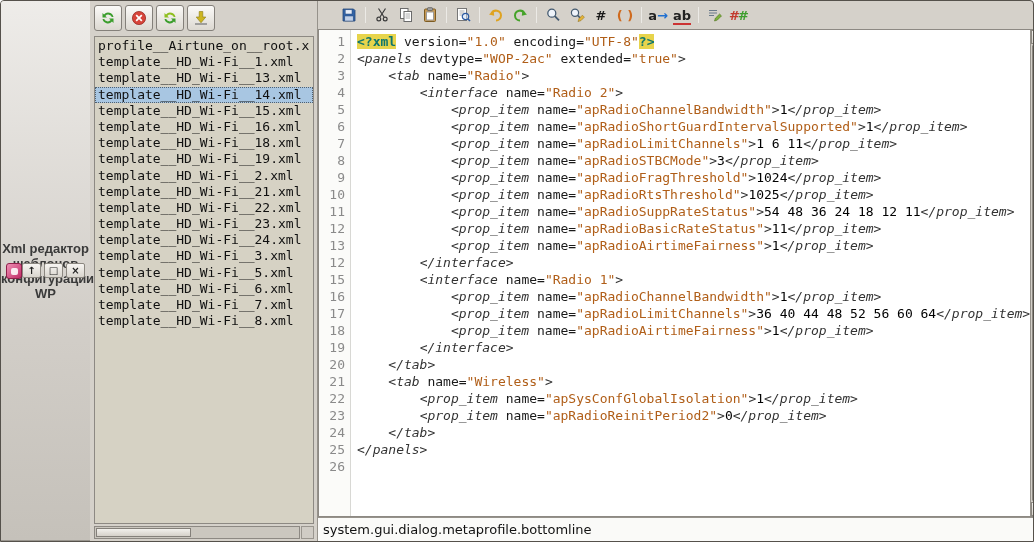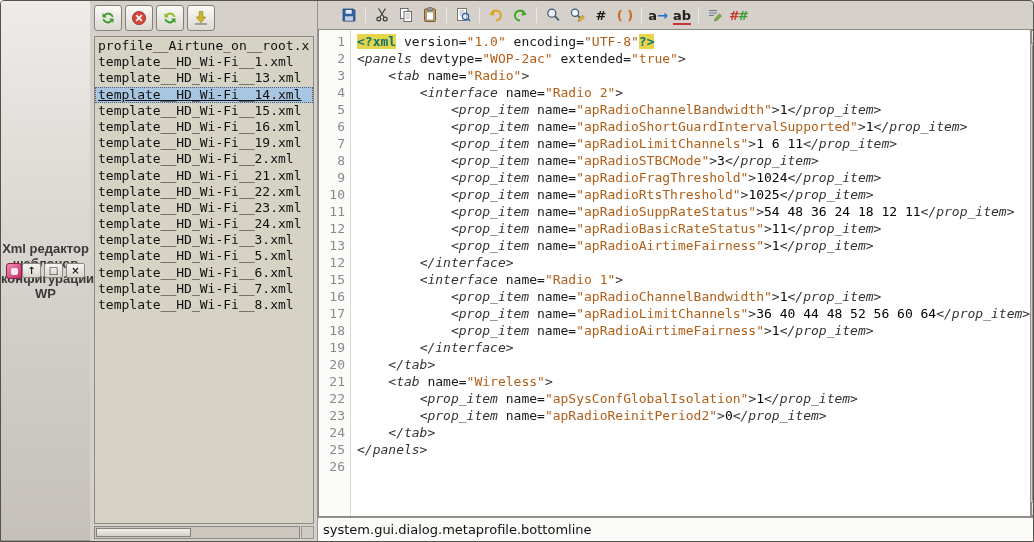--- a/index.html
+++ b/index.html
@@ -24,21 +24,21 @@
   .main{ flex:1; display:flex; min-height:0; }
 
   
   .left{ flex:0 0 227px; display:flex; flex-direction:column; padding:4px 3px 2px 4px; min-width:0; }
   .left-toolbar{ flex:0 0 28px; display:flex; gap:3px; margin-bottom:3px; }
   .tbtn{ width:28px; height:26px; display:flex; align-items:center; justify-content:center;
          background:linear-gradient(#fbfaf8,#dcd8d1); border:1px solid #84807a; border-radius:3px; }
   .file-list{ flex:1; background:#d6d2c4; border:1px solid #8d8983; overflow:hidden;
               font:13px/16.2px "DejaVu Sans Mono", monospace; color:#101010; padding-top:1px; }
   .file-row{ height:16.2px; padding:0 3px; white-space:pre; overflow:hidden; }
-  .file-row.selected{ background:var(--selection,#a8c6e2); outline:1px dotted #51606e; outline-offset:-1px;text-decoration:underline; }
+  .file-row.selected{ background:var(--selection,#a8c6e2); outline:1px dotted #51606e; outline-offset:-1px; }
   .hscroll-row{ flex:0 0 13px; margin-top:2px; display:flex; }
   .hscroll{ flex:1; background:#cbc7bf; border:1px solid #8d8983; position:relative; }
   .hthumb{ position:absolute; left:1px; top:1px; bottom:1px; width:95px;
            background:linear-gradient(#f2f0ec,#d5d1c9); border:1px solid #84807a; }
   .corner{ flex:0 0 13px; margin-left:1px; background:#d0ccc5; border:1px solid #9a968f; }
 
   
   .right{ flex:1; display:flex; flex-direction:column; border-left:1px solid #96928b; min-width:0; }
   .editor-toolbar{ flex:0 0 28px; display:flex; align-items:center; padding-left:20px; gap:2px; }
   .ebtn{ width:22px; height:21px; display:flex; align-items:center; justify-content:center;
@@ -131,20 +131,21 @@
             </span>
           </button>
         </div>
       <div class="file-list">
           <div class="file-row">profile__Airtune_on__root.x</div>
           <div class="file-row">template__HD_Wi-Fi__1.xml</div>
           <div class="file-row">template__HD_Wi-Fi__13.xml</div>
           <div class="file-row selected">template__HD_Wi-Fi__14.xml</div>
           <div class="file-row">template__HD_Wi-Fi__15.xml</div>
           <div class="file-row">template__HD_Wi-Fi__16.xml</div>
+          <div class="file-row">template__HD_Wi-Fi__18.xml</div>
           <div class="file-row">template__HD_Wi-Fi__19.xml</div>
           <div class="file-row">template__HD_Wi-Fi__2.xml</div>
           <div class="file-row">template__HD_Wi-Fi__21.xml</div>
           <div class="file-row">template__HD_Wi-Fi__22.xml</div>
           <div class="file-row">template__HD_Wi-Fi__23.xml</div>
           <div class="file-row">template__HD_Wi-Fi__24.xml</div>
           <div class="file-row">template__HD_Wi-Fi__3.xml</div>
           <div class="file-row">template__HD_Wi-Fi__5.xml</div>
           <div class="file-row">template__HD_Wi-Fi__6.xml</div>
           <div class="file-row">template__HD_Wi-Fi__7.xml</div>

